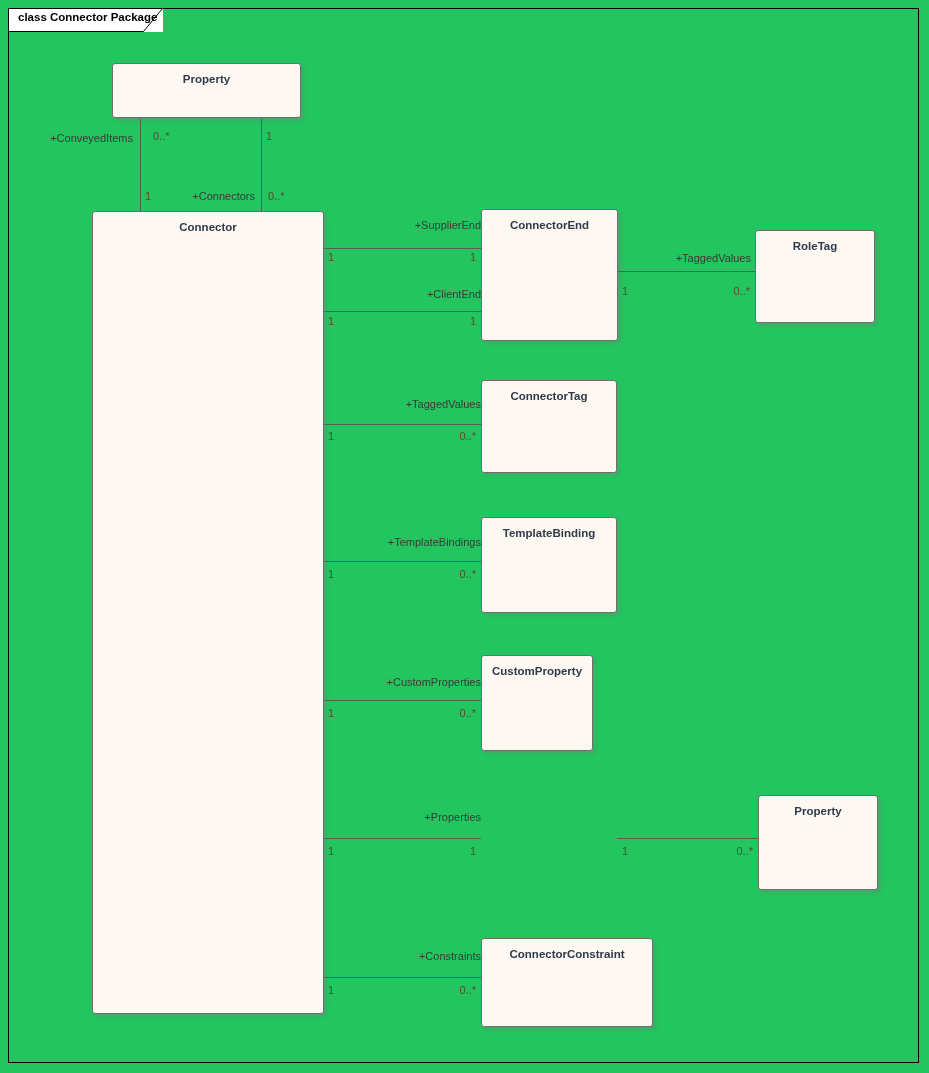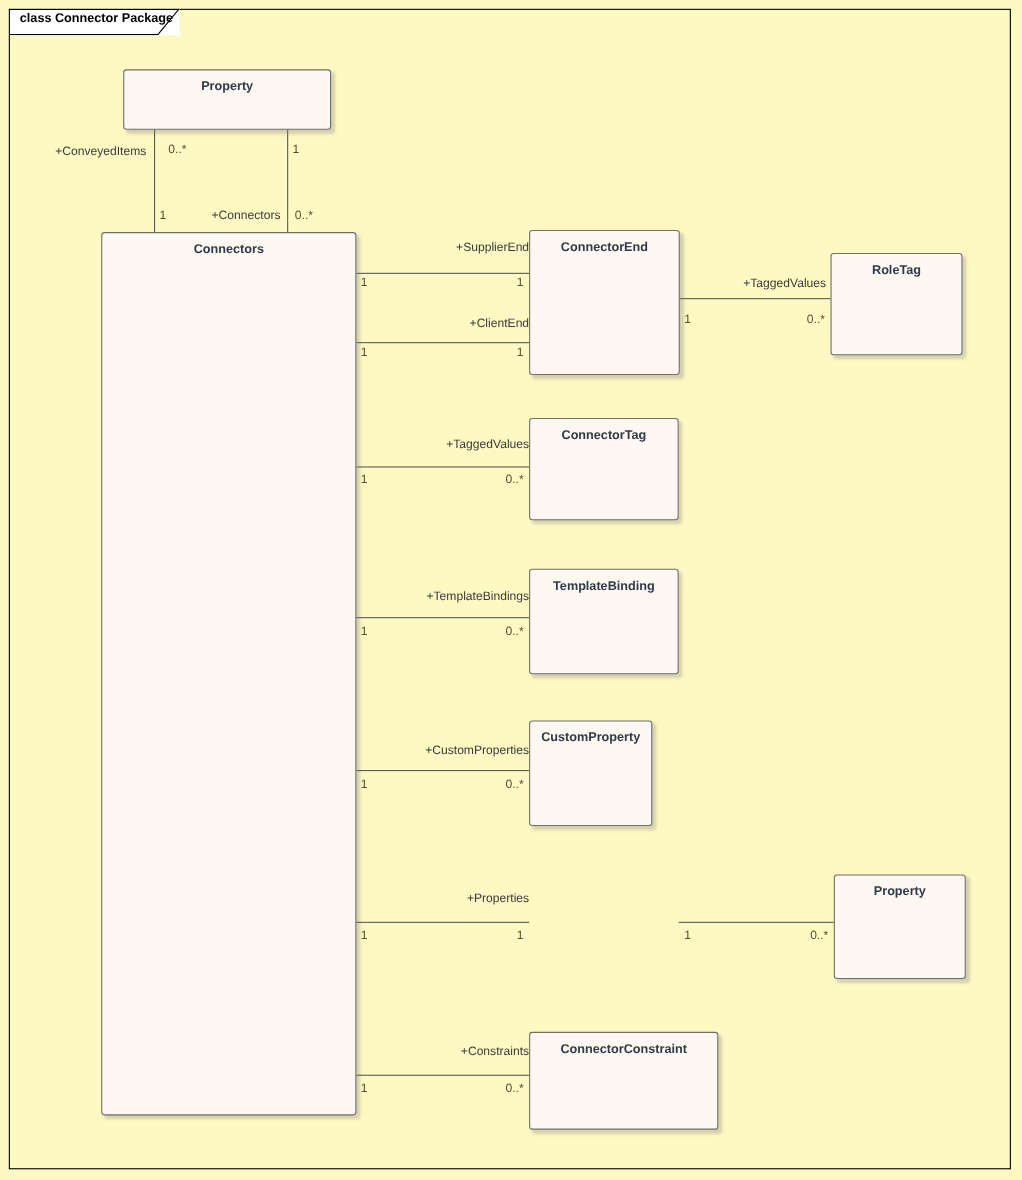--- a/index.html
+++ b/index.html
@@ -8,21 +8,21 @@
     padding: 0;
     background: #ffffff;
   }
   body {
     font-family: "Liberation Sans", sans-serif;
   }
   #diagram-root {
     position: relative;
     width: 929px;
     height: 1073px;
-    background: #fef9c3;
+    background: #22c55e;
     overflow: hidden;
   }
 
   
   .frame-border {
     position: absolute;
     left: 8px;
     top: 8px;
     width: 911px;
     height: 1055px;
@@ -132,21 +132,21 @@
 
   <div class="ln ln-h" style="left:617px; top:838px; width:141px;"></div>
 
   <div class="ln ln-h" style="left:324px; top:977px; width:157px;"></div>
 
   <div class="cls" style="left:112px; top:63px; width:189px; height:55px;">
     <div class="cls-name">Property</div>
   </div>
 
   <div class="cls" style="left:92px; top:211px; width:232px; height:803px;">
-    <div class="cls-name">Connectors</div>
+    <div class="cls-name">Connector</div>
   </div>
 
   <div class="cls" style="left:481px; top:209px; width:137px; height:132px;">
     <div class="cls-name">ConnectorEnd</div>
   </div>
 
   <div class="cls" style="left:755px; top:230px; width:120px; height:93px;">
     <div class="cls-name">RoleTag</div>
   </div>
 

